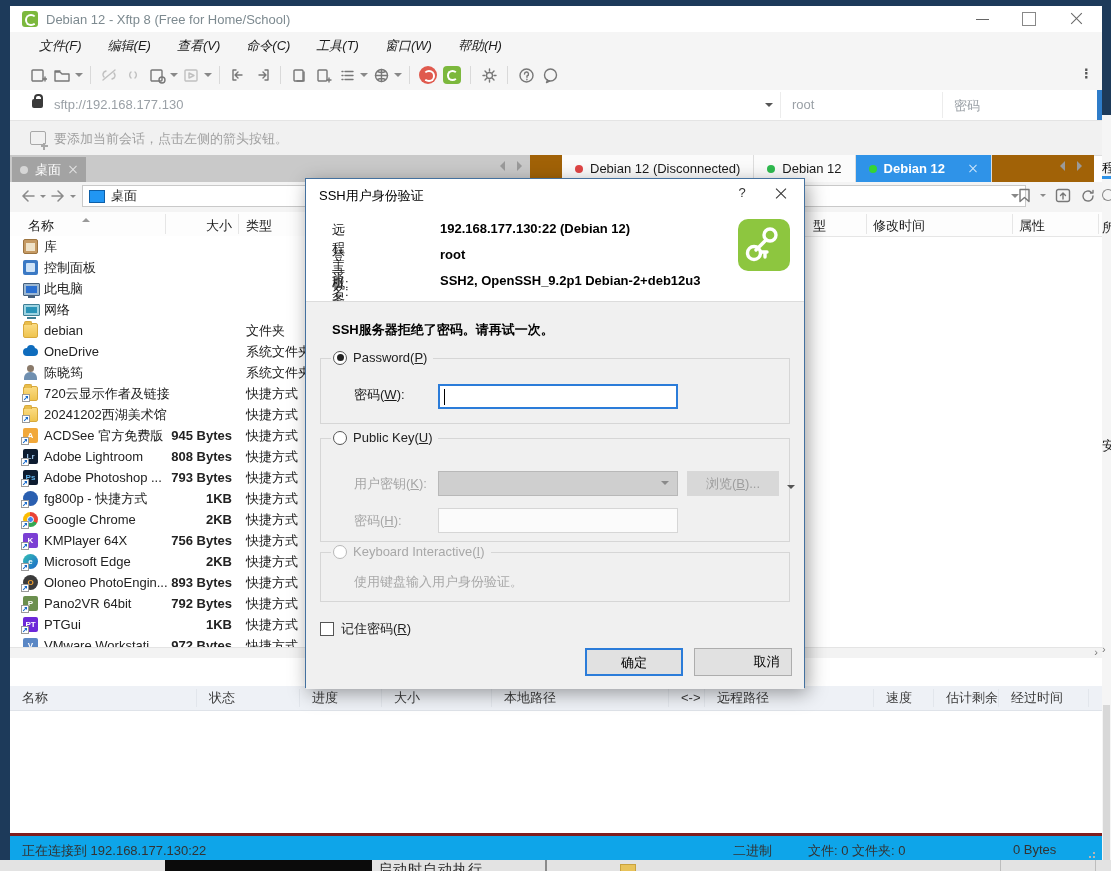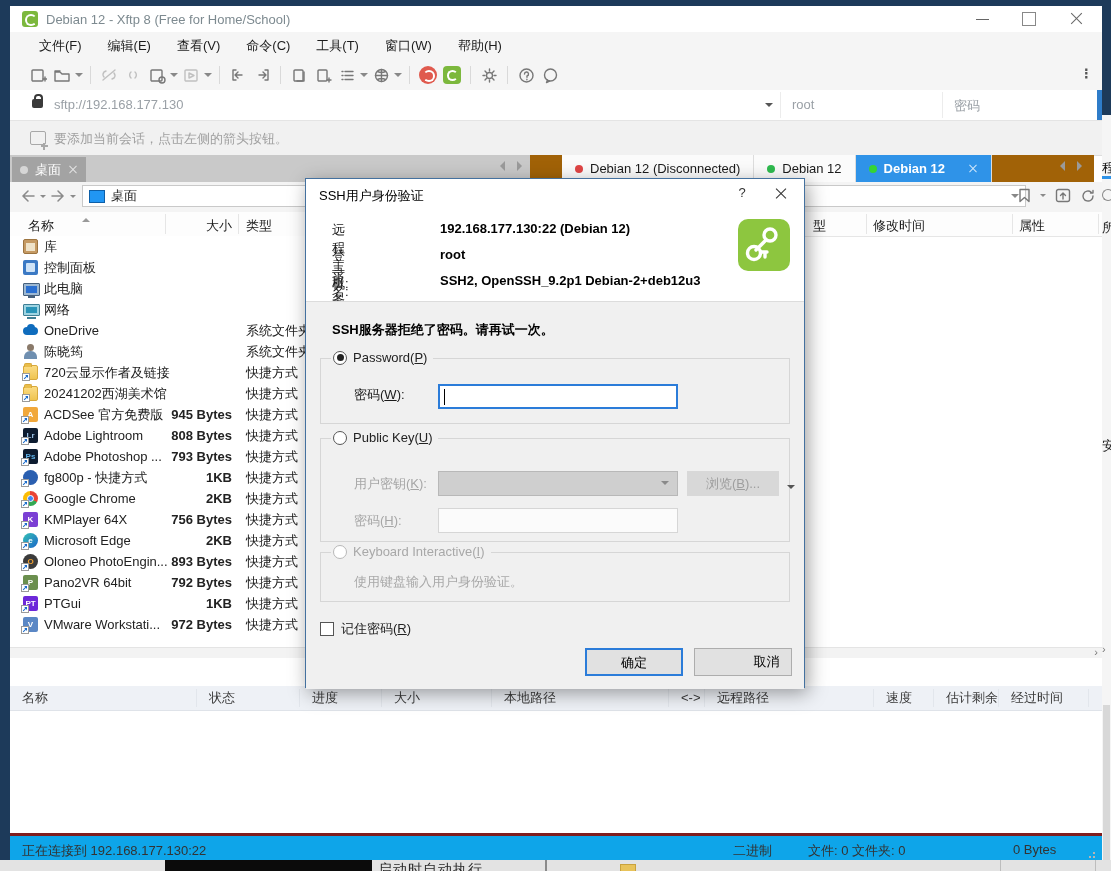--- a/index.html
+++ b/index.html
@@ -16,21 +16,21 @@
   .app-icon::before{content:"";position:absolute;left:3px;top:3px;width:8px;height:8px;border:2px solid #fff;border-radius:50%;border-right-color:transparent;}
   .title-text{position:absolute;left:36px;top:6px;color:#7d8a90;font-size:13px;}
   .winbtn{position:absolute;top:4px;width:30px;height:18px;cursor:pointer;}
   .wb-min{right:104px;}.wb-min::before{content:"";position:absolute;left:8px;top:9px;width:13px;border-top:1px solid #666;}
   .wb-max{right:58px;}.wb-max::before{content:"";position:absolute;left:8px;top:2px;width:12px;height:12px;border:1px solid #888;}
   .wb-close{right:12px;}
   .wb-close::before,.wb-close::after{content:"";position:absolute;left:9px;top:8px;width:15px;border-top:1px solid #666;}
   .wb-close::before{transform:rotate(45deg);}.wb-close::after{transform:rotate(-45deg);}
 
   
-  .menubar{position:absolute;left:0;top:26px;width:100%;height:28px;background:#f5f5f5;display:flex;align-items:flex-end;padding-left:16px;box-sizing:border-box;}
+  .menubar{position:absolute;left:0;top:26px;width:100%;height:28px;background:#f5f5f5;display:flex;align-items:flex-end;padding-left:16px;box-sizing:border-box;font-style:italic;}
   .menu-item{padding:0 13px;line-height:28px;color:#1c1c1c;cursor:default;}
 
   
   .toolbar{position:absolute;left:0;top:54px;width:100%;height:30px;background:#f5f5f5;display:flex;align-items:center;padding-left:16px;box-sizing:border-box;}
   .tbi{width:24px;height:22px;display:flex;align-items:center;justify-content:center;flex:none;}
   .tbi svg{stroke:#777;fill:none;stroke-width:1.4;stroke-linecap:round;stroke-linejoin:round;}
   .tbi.dim svg{stroke:#c0c0c0;}
   .tb-sep{width:1px;height:18px;background:#d9d9d9;margin:0 6px;flex:none;}
   .tb-caret{width:10px;height:22px;position:relative;flex:none;}
   .tb-caret::before{content:"";position:absolute;left:1px;top:9px;border:4px solid transparent;border-top-color:#888;}
@@ -442,20 +442,26 @@
             <span class="fsize"></span>
             <span class="ftype"></span>
           </div>
           <div class="frow">
             <span class="fi fi-network"></span>
             <span class="fname">网络</span>
             <span class="fsize"></span>
             <span class="ftype"></span>
           </div>
           <div class="frow">
+            <span class="fi shape-folder"></span>
+            <span class="fname">debian</span>
+            <span class="fsize"></span>
+            <span class="ftype">文件夹</span>
+          </div>
+          <div class="frow">
             <span class="fi fi-onedrive"></span>
             <span class="fname">OneDrive</span>
             <span class="fsize"></span>
             <span class="ftype">系统文件夹</span>
           </div>
           <div class="frow">
             <span class="fi fi-user"></span>
             <span class="fname">陈晓筠</span>
             <span class="fsize"></span>
             <span class="ftype">系统文件夹</span>

